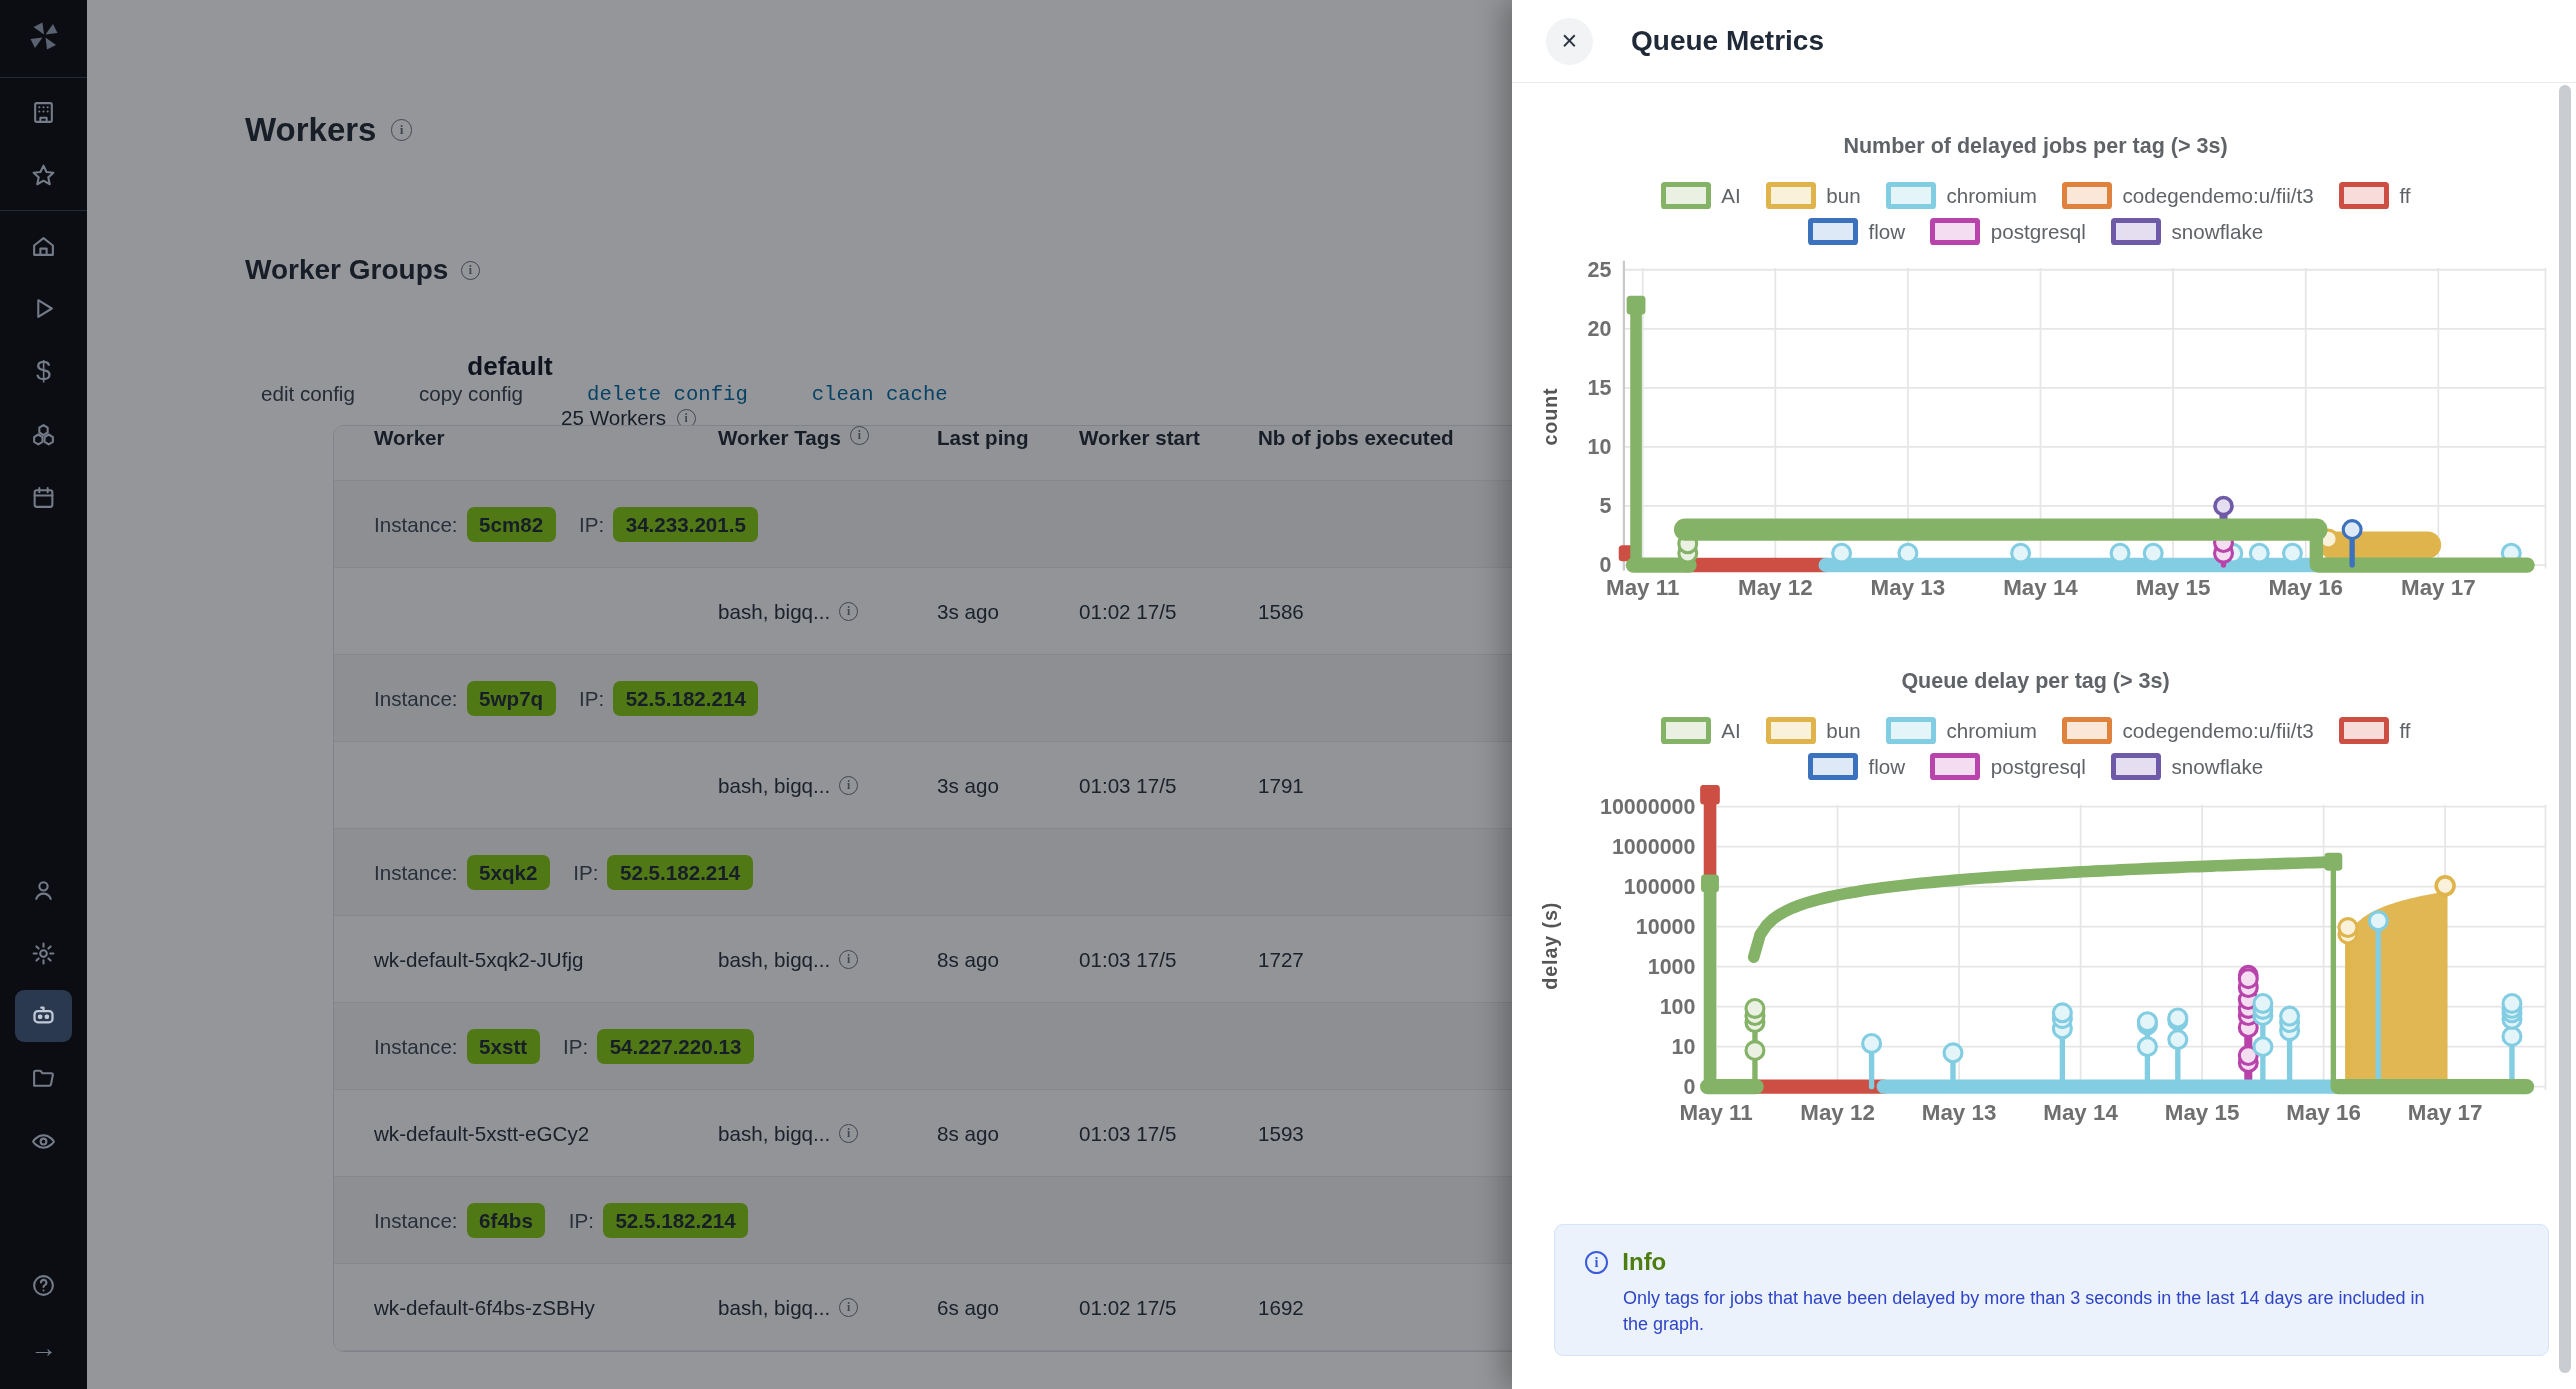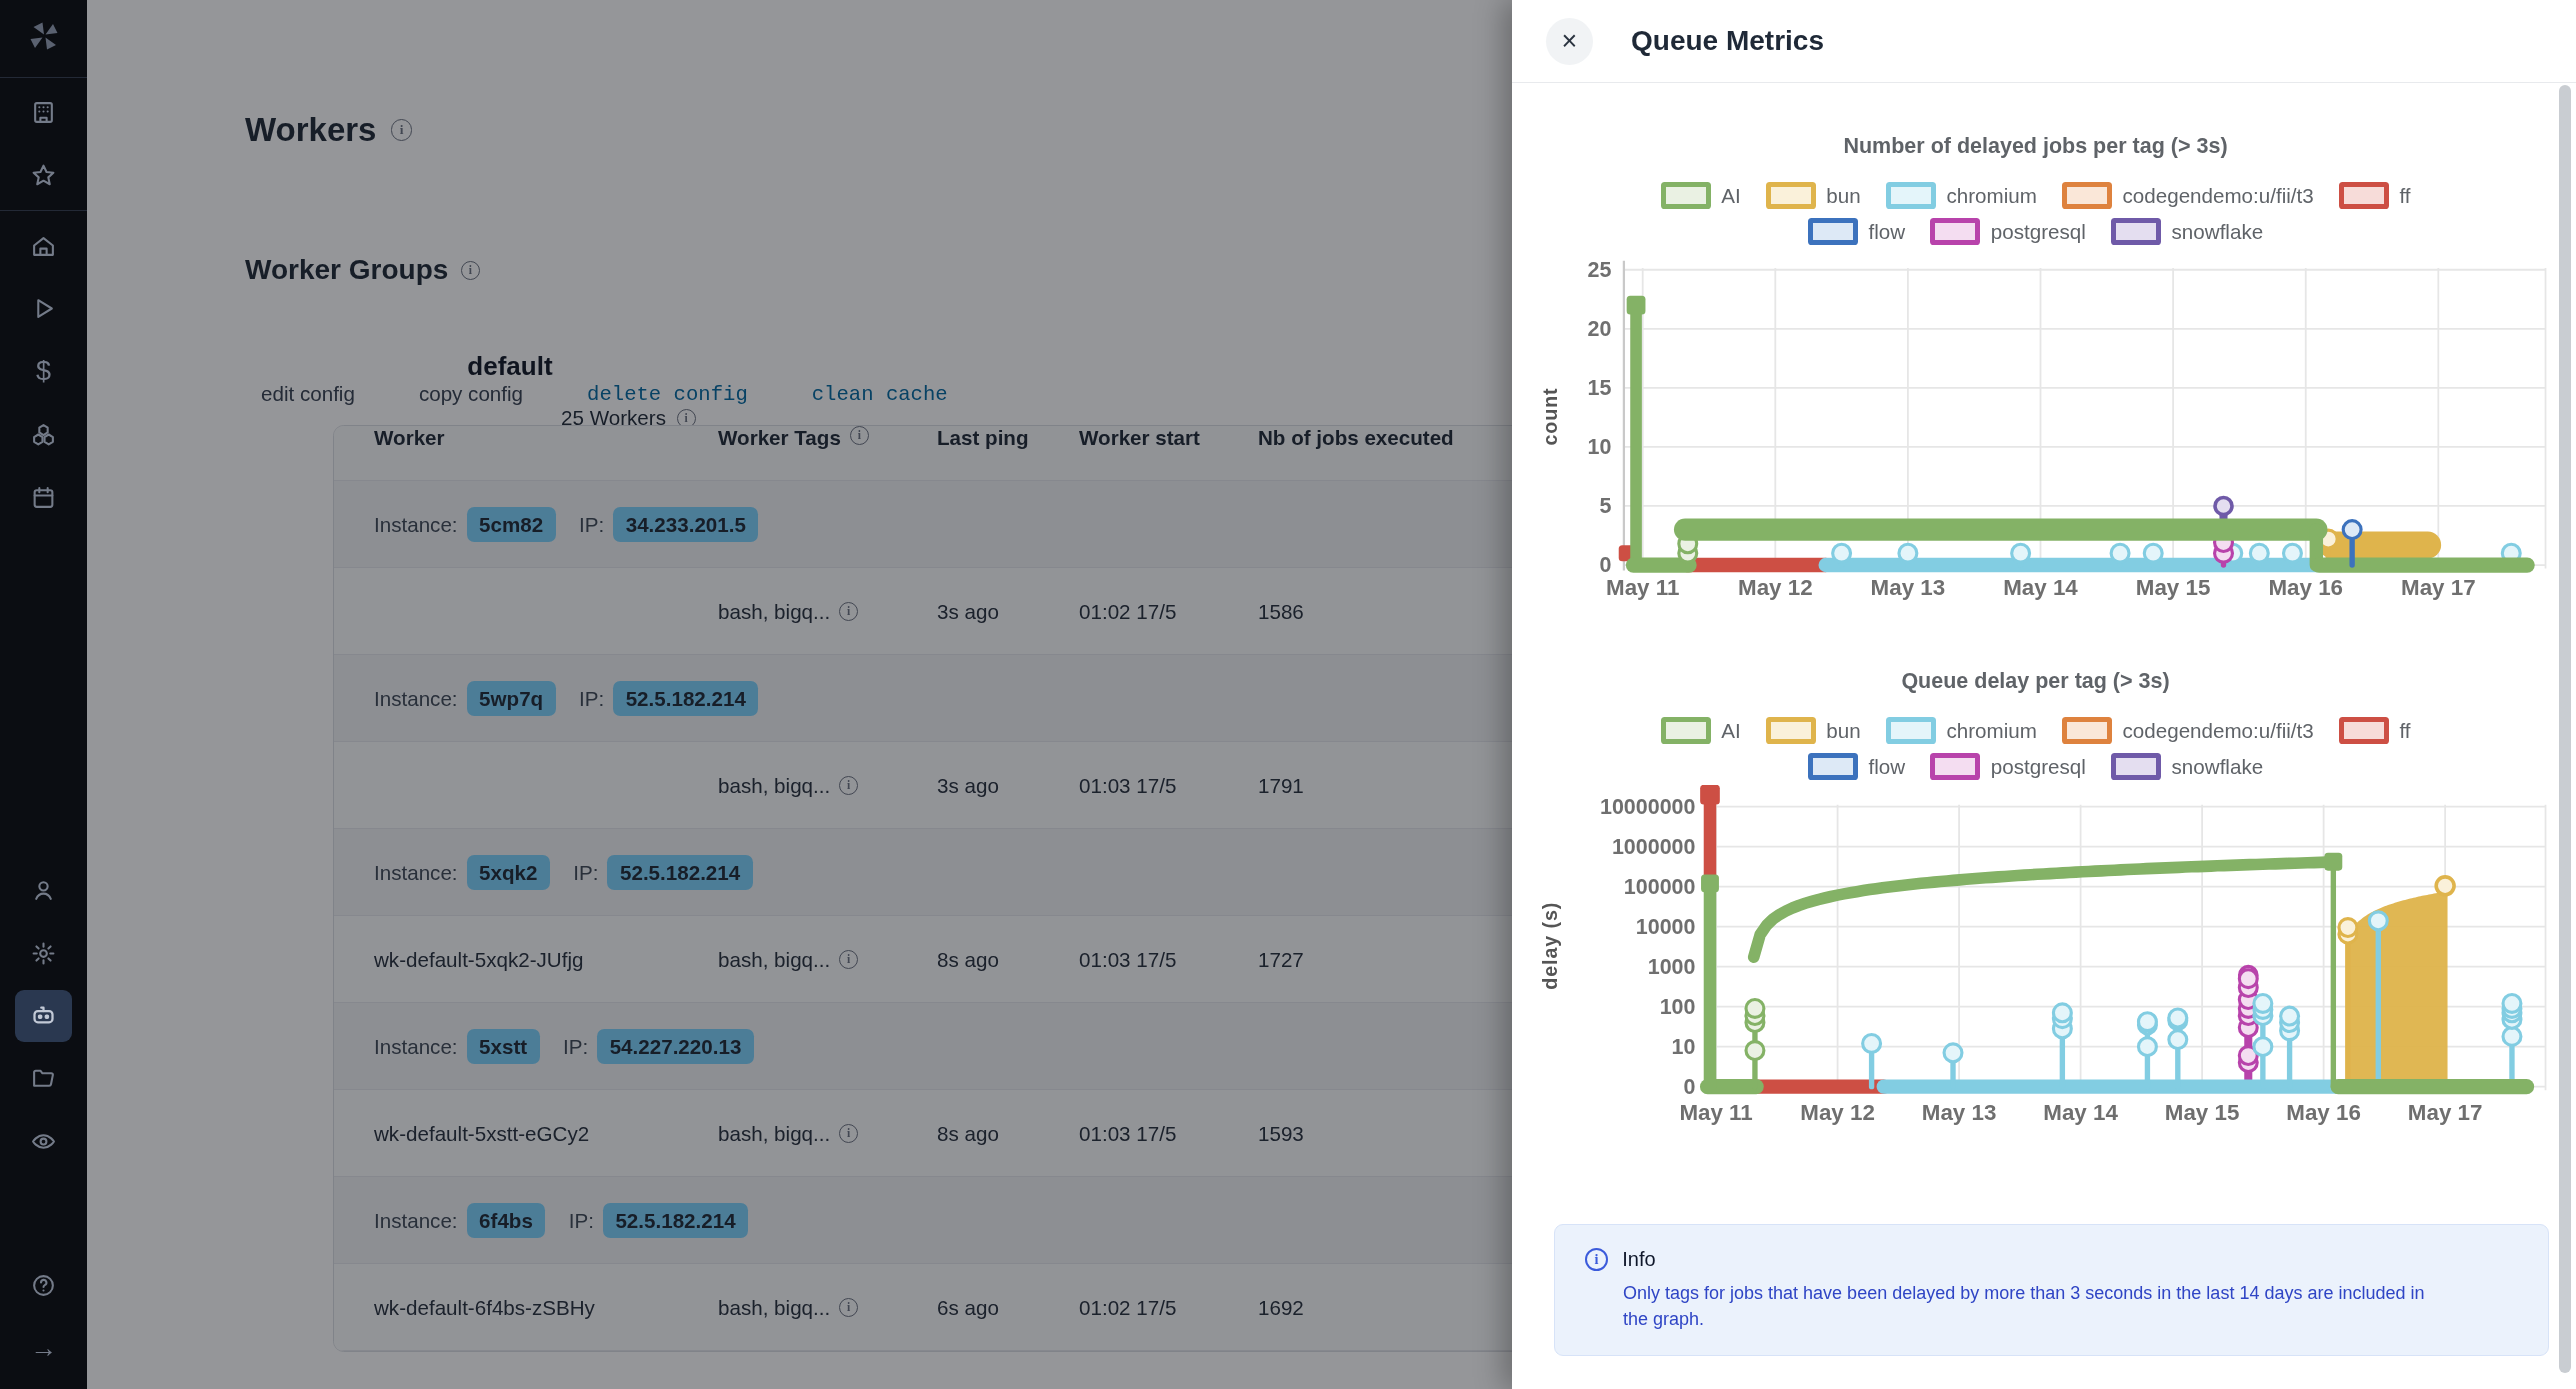--- a/index.html
+++ b/index.html
@@ -37,21 +37,21 @@
   .wtable{position:absolute;left:246px;top:425px;width:1458px;border:0.9px solid #d9dde2;
           border-radius:10.7px;overflow:hidden;background:#fff;}
   .t-head{position:relative;height:55px;background:#f8f9fa;border-bottom:0.9px solid #e5e7eb;}
   .t-col{position:absolute;top:0;height:55px;display:flex;gap:9px;
          font-size:20.6px;font-weight:700;color:#1f2937;white-space:nowrap;}
   .t-row{position:relative;height:87px;border-bottom:0.9px solid #e5e7eb;}
   .t-row.instance{background:#f1f3f5;}
   .t-row.worker{background:#fafbfc;}
   .t-cell{position:absolute;top:0;height:87px;display:flex;align-items:center;gap:9px;
           font-size:20.6px;color:#27303d;white-space:nowrap;}
-  .badge{background:#7dd3fc;border-radius:7.2px;padding:5.4px 12.5px;font-weight:700;color:#1f2937;}
+  .badge{background:#84cc16;border-radius:7.2px;padding:5.4px 12.5px;font-weight:700;color:#1f2937;}
   .inst-label{color:#3f4957;}
   
   .overlay{position:absolute;left:87px;top:0;width:1425px;height:100%;
            background:rgba(13,16,22,0.44);z-index:4;pointer-events:none;}
   
   .drawer{position:absolute;left:1512px;top:0;width:1064px;height:100%;background:#fff;z-index:5;
           box-shadow:-9px 0 27px rgba(0,0,0,0.28);}
   .d-head{position:relative;height:83px;border-bottom:0.9px solid #e8eaed;display:flex;align-items:center;}
   .d-close{width:47px;height:47px;border-radius:50%;background:#f1f3f5;display:flex;align-items:center;
            justify-content:center;font-size:27px;color:#2b3440;margin-left:34px;cursor:pointer;}
@@ -65,21 +65,21 @@
   .lg-item{display:flex;align-items:center;gap:10.7px;font-size:20.6px;color:#5f6368;}
   .lg-swatch{width:50px;height:27px;border-radius:3.6px;border:5.4px solid #000;}
   .c-svg{display:block;margin-top:5.4px;}
   
   .info-box{position:absolute;left:42px;top:1224px;width:995px;height:132px;background:#ebf2fc;
             border:0.9px solid #d7e3f8;border-radius:9px;padding:23px 30px;}
   .info-head{display:flex;align-items:center;gap:14.3px;}
   .info-ic{display:inline-flex;width:23px;height:23px;border:2.2px solid #3b5bdb;border-radius:50%;
            align-items:center;justify-content:center;font-size:14.3px;font-weight:700;color:#3b5bdb;
            font-family:"Liberation Serif",serif;}
-  .info-title{font-size:20px;font-weight:400;color:#0f172a;}
+  .info-title{font-size:24px;font-weight:700;color:#4d7c0f;}
   .info-text{margin-top:9px;margin-left:38px;font-size:18px;line-height:1.45;color:#2f45c5;width:805px;}
 </style>
 </head>
 <body>
 
 <div class="app">
 
   <nav class="sidebar">
     <div class="sb-logo">
       <svg width="36" height="36" viewBox="0 0 24 24" fill="#5a6170" stroke="none">

